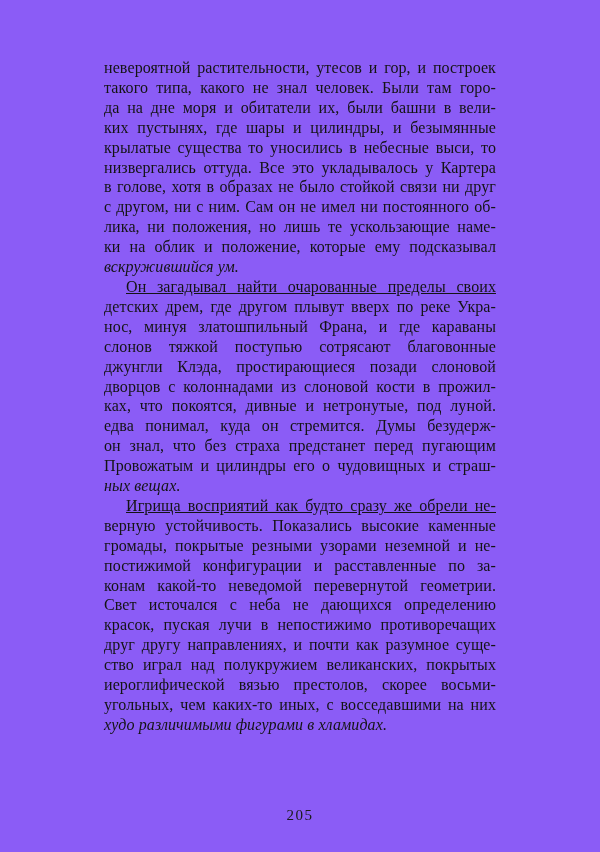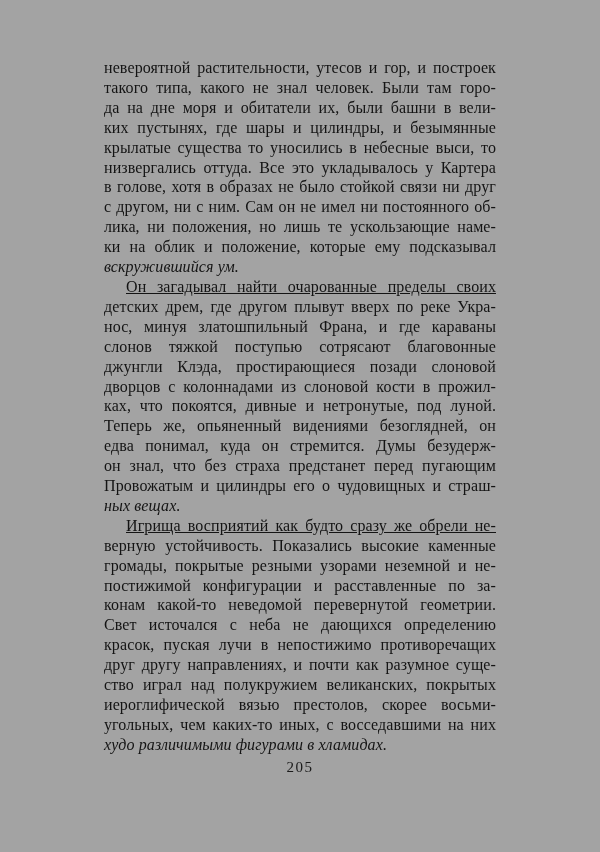--- a/index.html
+++ b/index.html
@@ -9,21 +9,21 @@
   body {
     width: 600px;
     height: 852px;
     background: #f4f4f2;
     font-family: "Liberation Serif", "DejaVu Serif", serif;
   }
   .page {
     position: relative;
     width: 600px;
     height: 852px;
-    background: #a3a3a3;
+    background: #8b5cf6;
     color: #141414;
     overflow: hidden;
   }
   .text-block {
     position: absolute;
     left: 104px;
     top: 58px;
     width: 392px;
     font-size: 16px;
     line-height: 19.9px;
@@ -41,21 +41,21 @@
   .line.last {
     text-align-last: left;
     font-style: italic;
   }
   .line.indent {
     text-indent: 22px;
     text-decoration: underline;
   }
   .page-number {
     position: absolute;
-    top: 759px;
+    top: 807px;
     left: 0;
     width: 100%;
     text-align: center;
     font-size: 15px;
     letter-spacing: 1.5px;
     color: #1a1a1a;
   }
 </style>
 </head>
 <body>
@@ -76,21 +76,20 @@
         <div class="line last">вскружившийся ум.</div>
       </div>
       <div class="paragraph">
         <div class="line indent">Он загадывал найти очарованные пределы своих</div>
         <div class="line">детских дрем, где другом плывут вверх по реке Укра-</div>
         <div class="line">нос, минуя златошпильный Франа, и где караваны</div>
         <div class="line">слонов тяжкой поступью сотрясают благовонные</div>
         <div class="line">джунгли Клэда, простирающиеся позади слоновой</div>
         <div class="line">дворцов с колоннадами из слоновой кости в прожил-</div>
         <div class="line">ках, что покоятся, дивные и нетронутые, под луной.</div>
-        <div class="line">Теперь же, опьяненный видениями безоглядней, он</div>
         <div class="line">едва понимал, куда он стремится. Думы безудерж-</div>
         <div class="line">он знал, что без страха предстанет перед пугающим</div>
         <div class="line">Провожатым и цилиндры его о чудовищных и страш-</div>
         <div class="line last">ных вещах.</div>
       </div>
       <div class="paragraph">
         <div class="line indent">Игрища восприятий как будто сразу же обрели не-</div>
         <div class="line">верную устойчивость. Показались высокие каменные</div>
         <div class="line">громады, покрытые резными узорами неземной и не-</div>
         <div class="line">постижимой конфигурации и расставленные по за-</div>

